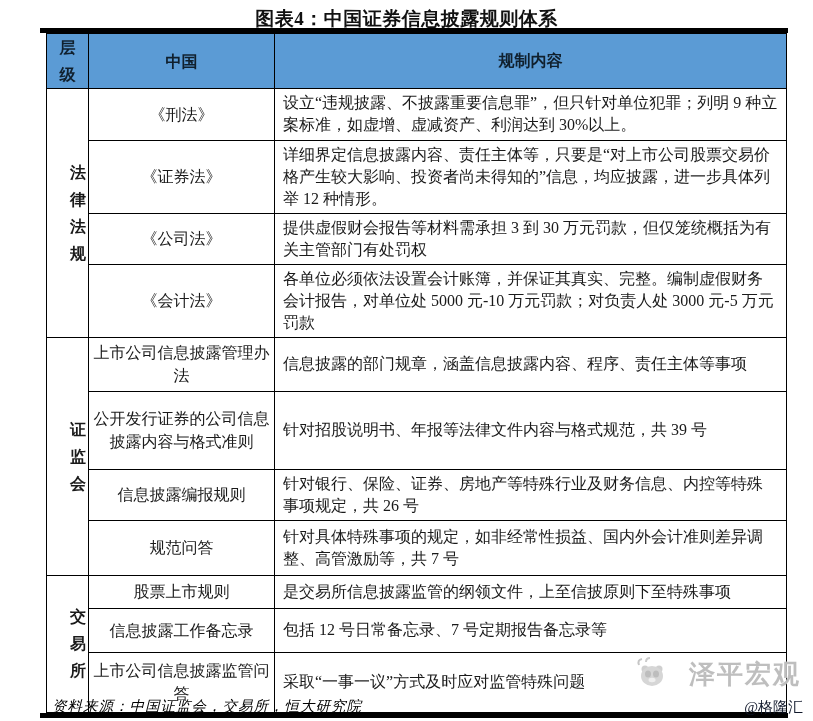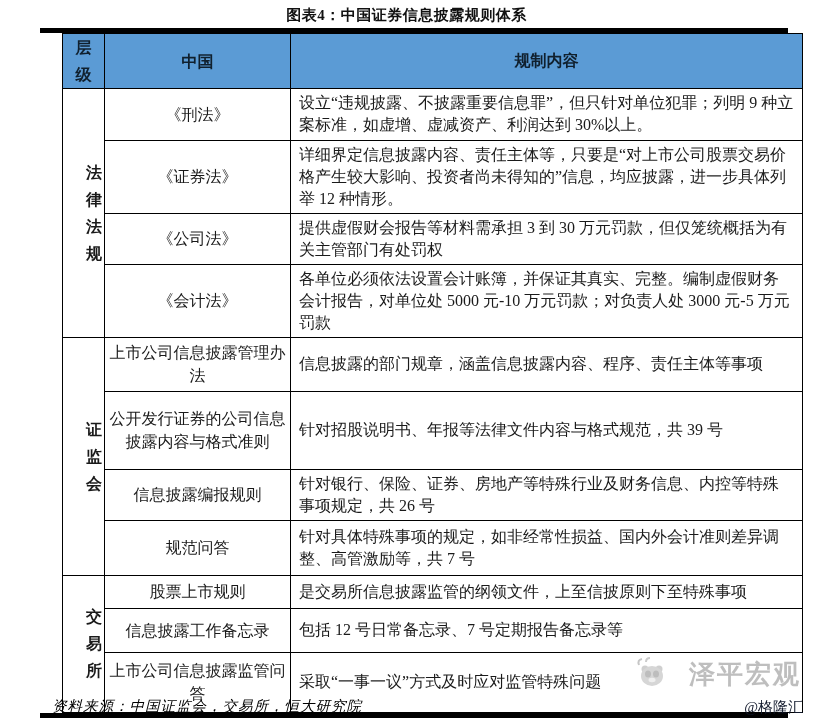--- a/index.html
+++ b/index.html
@@ -8,35 +8,35 @@
     background: #ffffff;
     font-family: "Liberation Serif", "DejaVu Serif", serif;
     color: #1a1a1a;
     position: relative;
     overflow: hidden;
   }
   .page { position: relative; width: 813px; height: 721px; }
 
   .chart-title {
     text-align: center;
-    font-size: 15px;
+    font-size: 19px;
     font-weight: bold;
     padding-top: 6px;
     letter-spacing: 0.5px;
     color: #111;
   }
 
   .table-block { position: absolute; left: 40px; top: 28px; width: 748px; }
   .rule { height: 5px; background: #000; width: 100%; }
 
   table.disclosure-table {
     border-collapse: collapse;
     table-layout: fixed;
     width: 740px;
-    margin-left: 22px;
+    margin-left: 6px;
     font-size: 16px;
   }
   td, th { border: 1px solid #000; vertical-align: middle; }
   tr.header-row td {
     background: #5b9bd5;
     font-weight: bold;
     text-align: center;
     color: #10202e;
   }
   td.col-level { width: 42px; text-align: center; }

